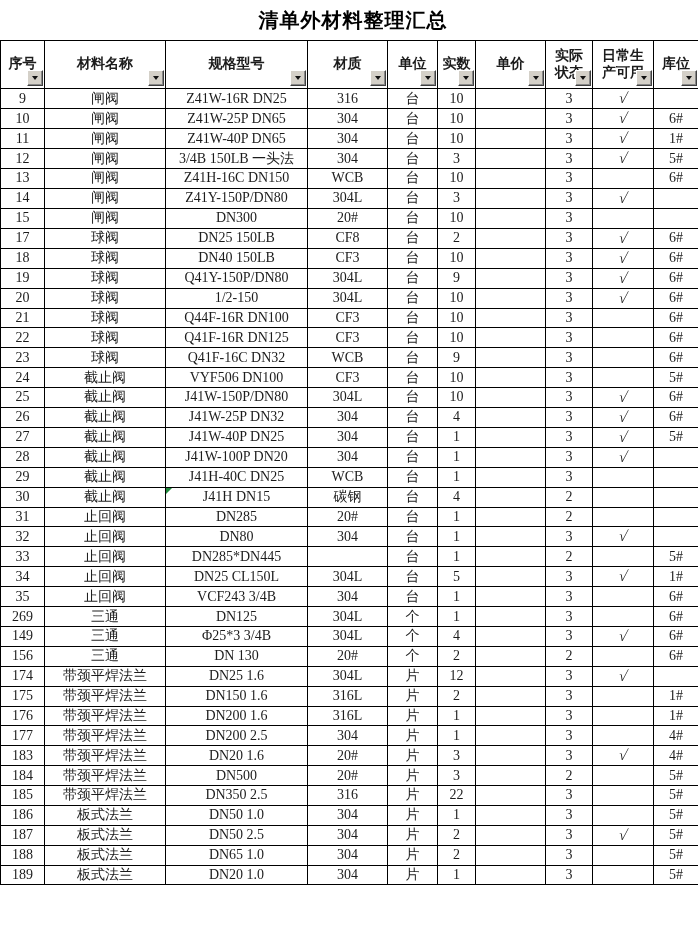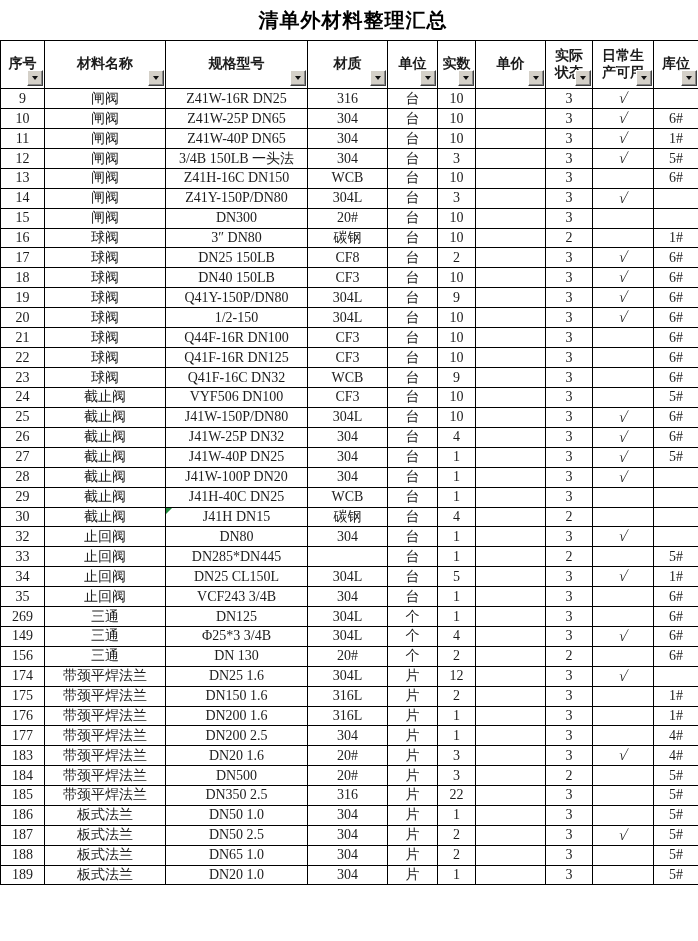--- a/index.html
+++ b/index.html
@@ -216,32 +216,20 @@
           <td>DN300</td>
           <td>20#</td>
           <td>台</td>
           <td>10</td>
           <td></td>
           <td>3</td>
           <td></td>
           <td></td>
         </tr>
         <tr>
-          <td>16</td>
-          <td>球阀</td>
-          <td>3″  DN80</td>
-          <td>碳钢</td>
-          <td>台</td>
-          <td>10</td>
-          <td></td>
-          <td>2</td>
-          <td></td>
-          <td>1#</td>
-        </tr>
-        <tr>
           <td>17</td>
           <td>球阀</td>
           <td>DN25 150LB</td>
           <td>CF8</td>
           <td>台</td>
           <td>2</td>
           <td></td>
           <td>3</td>
           <td><span class="checkmark">√</span></td>
           <td>6#</td>
@@ -390,20 +378,32 @@
           <td></td>
           <td></td>
         </tr>
         <tr>
           <td>30</td>
           <td>截止阀</td>
           <td>J41H  DN15<span class="err-marker"></span></td>
           <td>碳钢</td>
           <td>台</td>
           <td>4</td>
+          <td></td>
+          <td>2</td>
+          <td></td>
+          <td></td>
+        </tr>
+        <tr>
+          <td>31</td>
+          <td>止回阀</td>
+          <td>DN285</td>
+          <td>20#</td>
+          <td>台</td>
+          <td>1</td>
           <td></td>
           <td>2</td>
           <td></td>
           <td></td>
         </tr>
         <tr>
           <td>32</td>
           <td>止回阀</td>
           <td>DN80</td>
           <td>304</td>

